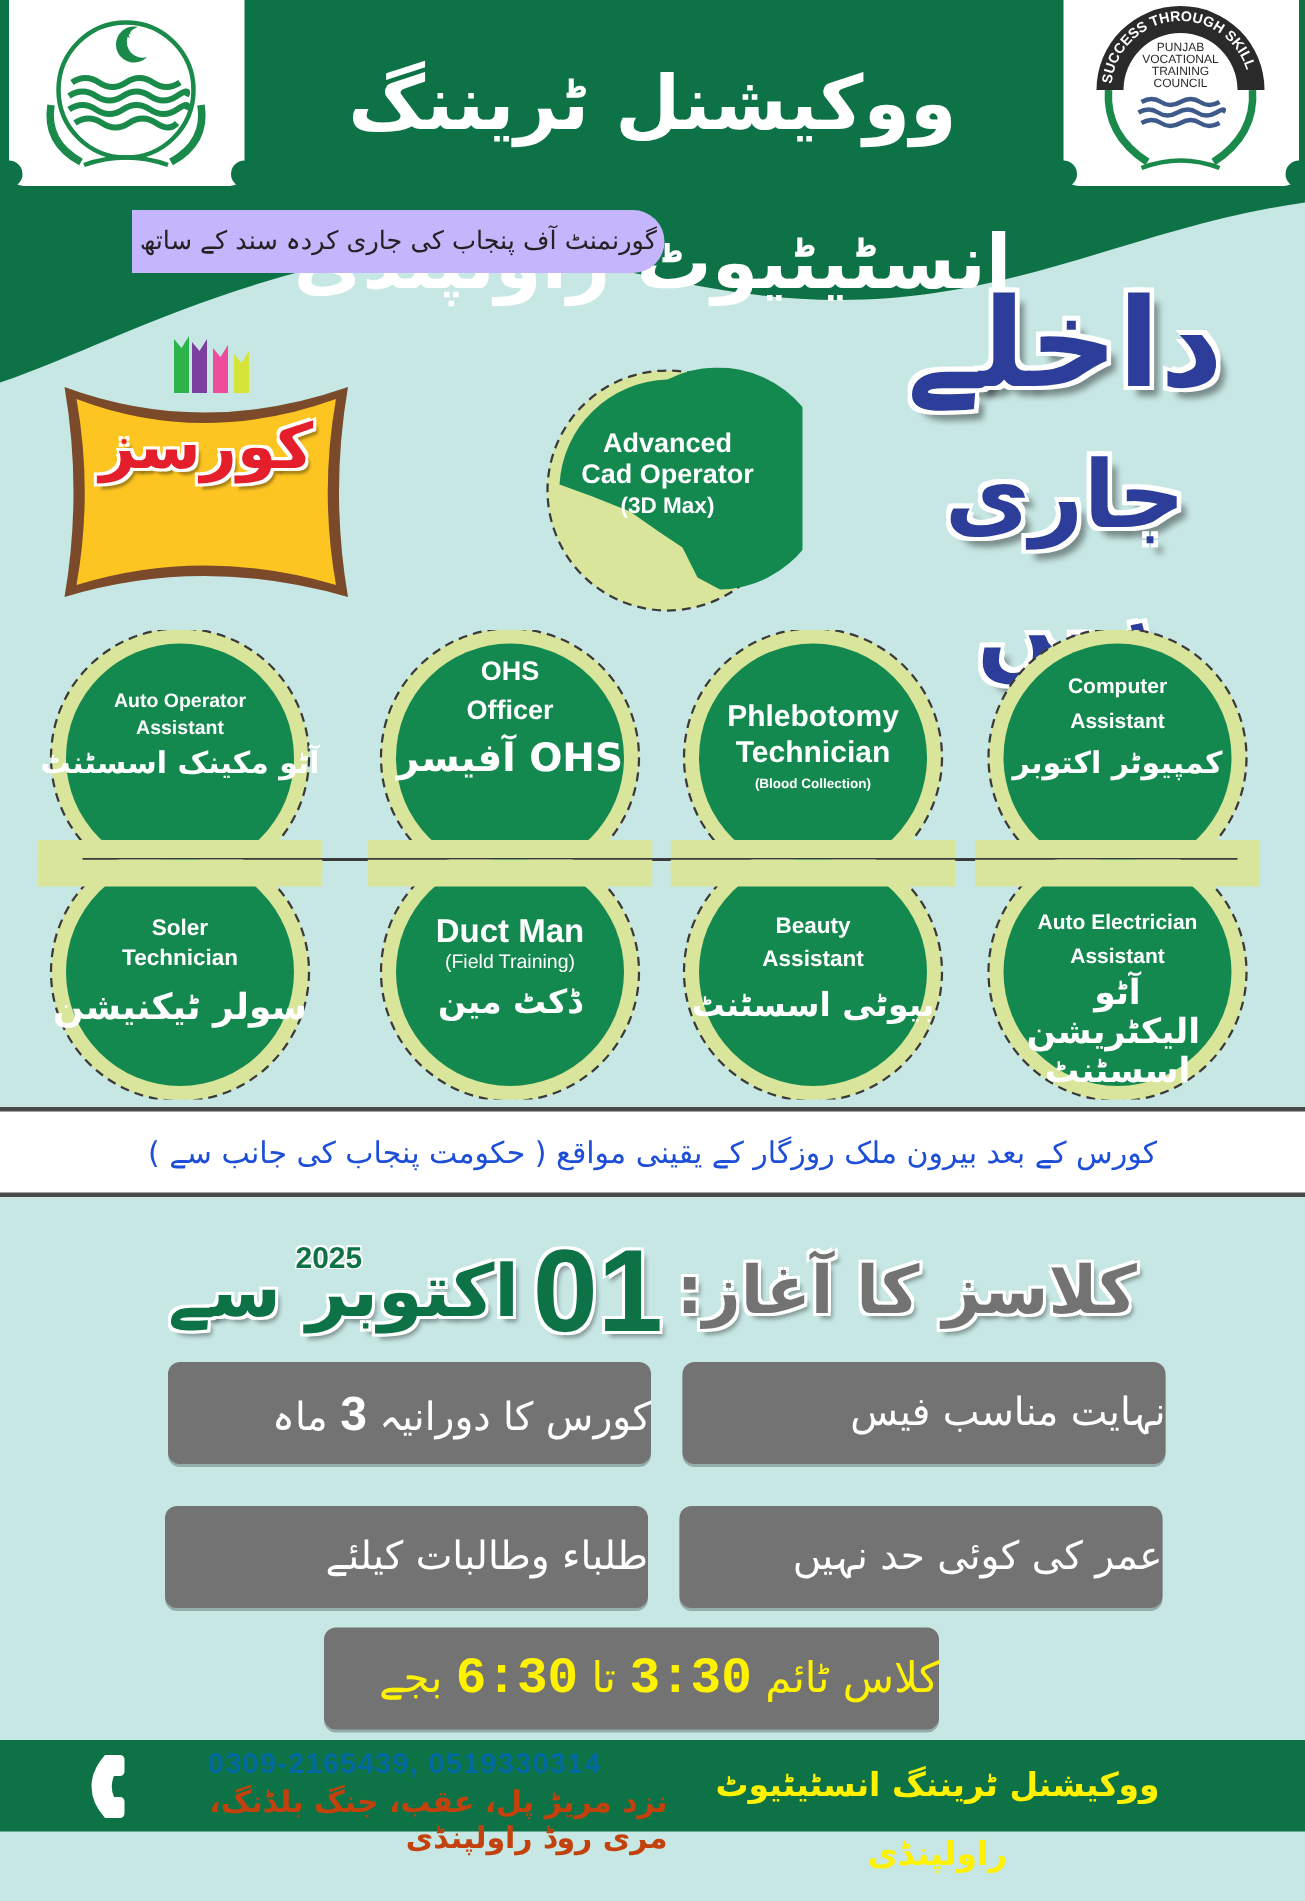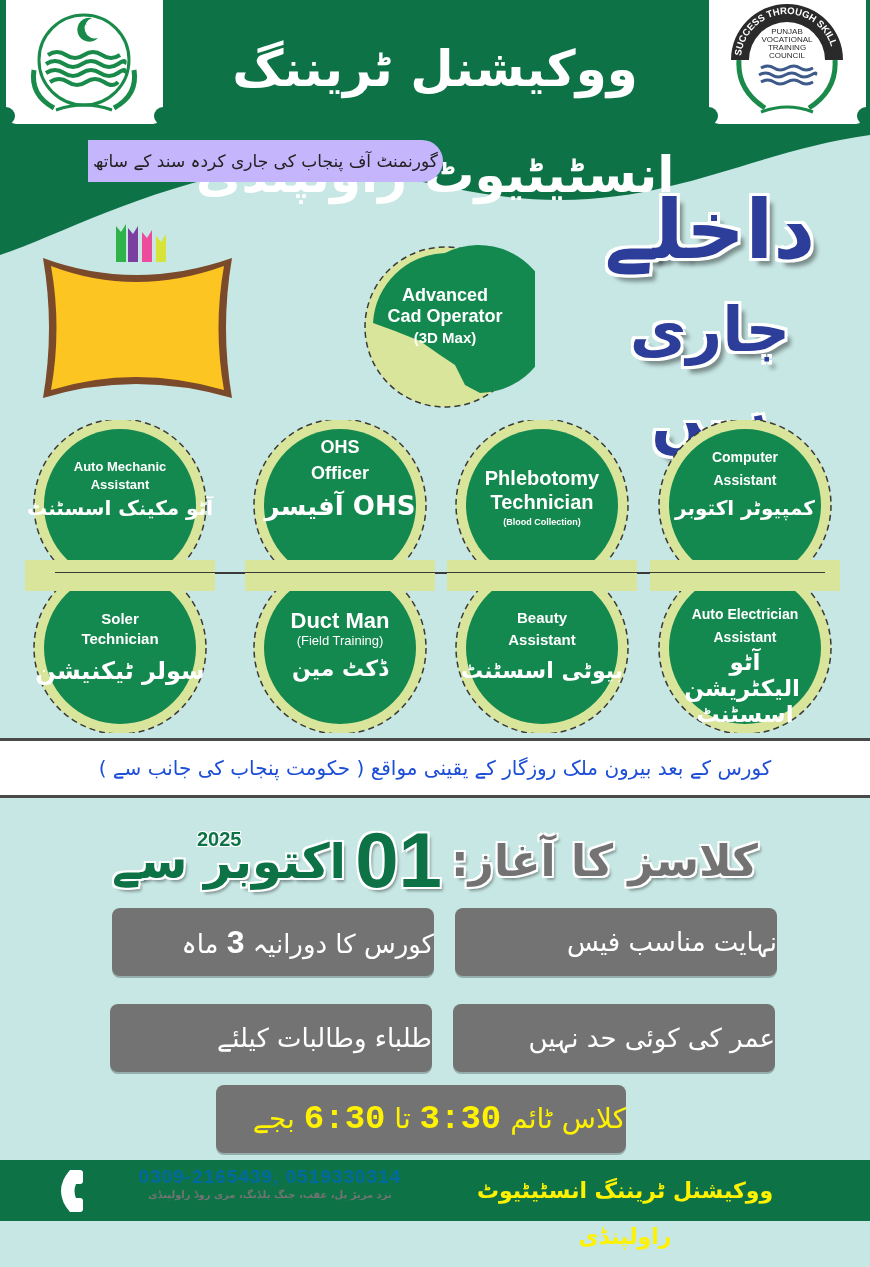--- a/index.html
+++ b/index.html
@@ -124,22 +124,22 @@
   .footer {
     left: 0; top: 1160px; width: 870px; height: 61px;
     background: #0d7347;
   }
   .phone-icon { left: 60px; top: 1168px; width: 26px; height: 46px; }
   .phones {
     left: 110px; top: 1166px; width: 320px; color: #0369a1;
     font-family: "Liberation Sans", sans-serif; font-weight: bold; font-size: 19px; letter-spacing: 1px; text-align: center;
   }
   .address {
-    left: 95px; top: 1189px; width: 350px; color: #737373; font-size: 10px; font-weight: bold;
-    direction: rtl; text-align: center;
+    left: 95px; top: 1189px; width: 350px; color: #c2410c; font-size: 20px; font-weight: bold;
+    direction: rtl; 
   }
   .footer-name {
     left: 475px; top: 1168px; width: 300px; height: 46px; color: #fff200; font-size: 22px; font-weight: bold;
     direction: rtl; text-align: center; line-height: 46px;
   }
 </style>
 </head>
 <body>
 
 <svg class="abs header-bg" viewBox="0 0 870 260" width="870" height="260">
@@ -187,20 +187,21 @@
   <path d="M4 40 V4 L9 10 L14 2 V40 Z" fill="#2db34a"></path>
   <path d="M16 40 V6 L21 12 L26 4 V40 Z" fill="#7b3fa0"></path>
   <path d="M30 40 V10 L35 16 L40 8 V40 Z" fill="#ec4c9b"></path>
   <path d="M44 40 V14 L49 20 L54 12 V40 Z" fill="#d6e43a"></path>
 </svg>
 <svg class="abs sc-sign" viewBox="0 0 205 152" width="205" height="152">
   <path d="M8 6 Q100 40 197 6 Q185 76 197 146 Q100 118 8 146 Q20 76 8 6 Z" fill="#7a4a2a"></path>
   <path d="M16 14 Q100 46 189 14 Q178 76 189 138 Q100 112 16 138 Q27 76 16 14 Z" fill="#fdc521"></path>
 </svg>
 <div class="abs sc-text">
+  <span style="display:block">کورسز</span>
 </div>
 
 <div class="abs admission">
   <span class="l1">داخلے</span>
   <span class="l2">جاری ہیں</span>
 </div>
 
 <div class="seal" style="left:355px; top:245px; width:180px; height:170px;">
   <svg width="180" height="170" viewBox="0 0 180 170">
     <circle cx="90" cy="82" r="80" fill="#d9e59a" stroke="#3a3a3a" stroke-width="1.5" stroke-dasharray="6 4"></circle>
@@ -213,21 +214,21 @@
   </div>
 </div>
 
 <div class="seal" style="left:25px; top:420px; width:190px; height:160px;">
   <svg width="190" height="160" viewBox="0 0 190 160">
     <circle cx="95" cy="85" r="86" fill="#d9e59a" stroke="#3a3a3a" stroke-width="1.5" stroke-dasharray="6 4"></circle>
     <circle cx="95" cy="85" r="76" fill="#14894f"></circle>
     <rect x="0" y="140" width="190" height="20" fill="#d9e59a"></rect>
   </svg>
   <div class="seal-text" style="top:38px; font-size:13px; line-height:18px;">
-    <span class="en">Auto Mechanic</span>
+    <span class="en">Auto Operator</span>
     <span class="en">Assistant</span>
     <span class="ur" style="font-size:20px; line-height:28px;">آٹو مکینک اسسٹنٹ</span>
   </div>
 </div>
 
 <div class="seal" style="left:245px; top:420px; width:190px; height:160px;">
   <svg width="190" height="160" viewBox="0 0 190 160">
     <circle cx="95" cy="85" r="86" fill="#d9e59a" stroke="#3a3a3a" stroke-width="1.5" stroke-dasharray="6 4"></circle>
     <circle cx="95" cy="85" r="76" fill="#14894f"></circle>
     <rect x="0" y="140" width="190" height="20" fill="#d9e59a"></rect>

